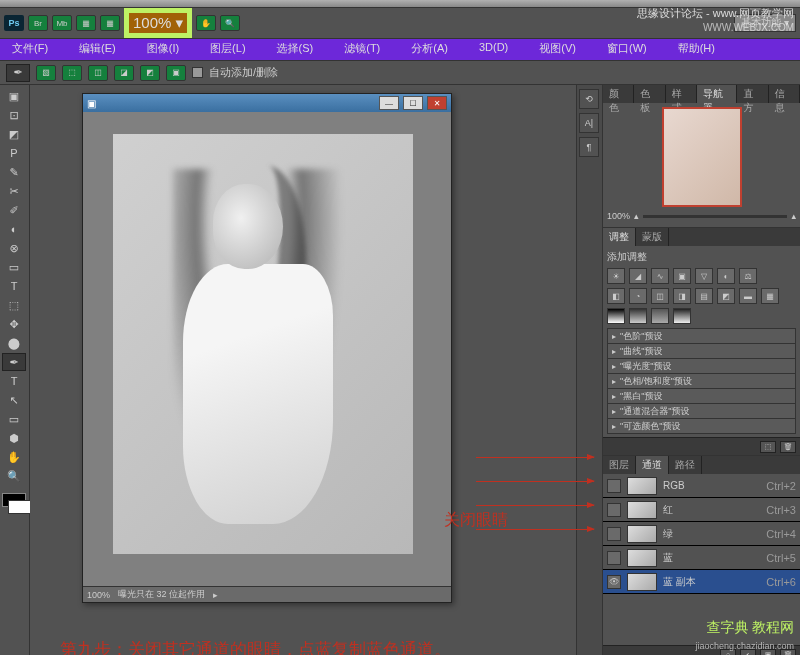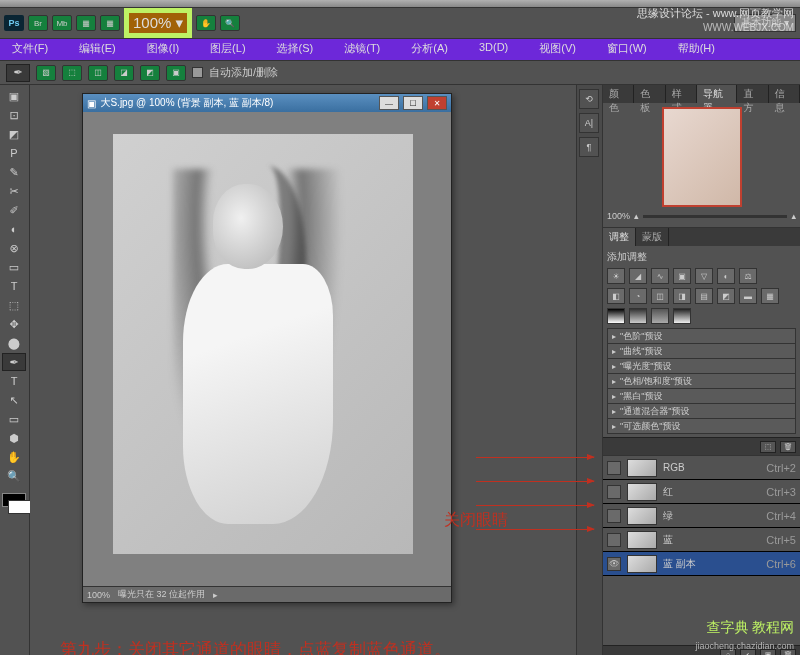--- a/index.html
+++ b/index.html
@@ -128,21 +128,20 @@
     <div class="tool">🔍</div>
     <div style="height:6px"></div>
     <div class="tool" style="background:#000;border:1px solid #888;height:14px"></div>
     <div class="tool" style="background:#fff;border:1px solid #333;height:14px;margin-top:-8px;margin-left:6px"></div>
   </div>
 
   <div class="canvas-area">
     <div class="doc-win">
       <div class="doc-title">
         <span>▣</span>
-        <span>大S.jpg @ 100% (背景 副本, 蓝 副本/8)</span>
         <span class="spacer"></span>
         <div class="win-btn">—</div>
         <div class="win-btn">☐</div>
         <div class="win-btn close">✕</div>
       </div>
       <div class="doc-canvas">
         <div class="figure">
           <div class="hair"></div>
             <div class="hair2"></div>
           <div class="body-shape"></div>
@@ -226,20 +225,25 @@
           <div class="preset-row">"可选颜色"预设</div>
         </div>
       </div>
       <div class="panel-foot">
         <div class="foot-btn">⬚</div>
         <div class="foot-btn">🗑</div>
       </div>
     </div>
 
     <div class="panel" style="flex:1;display:flex;flex-direction:column">
+      <div class="panel-tabs">
+        <div class="ptab">图层</div>
+        <div class="ptab active">通道</div>
+        <div class="ptab">路径</div>
+      </div>
       <div class="channels-body" style="flex:1">
         <div class="ch-row">
           <div class="ch-eye"></div>
           <div class="ch-thumb"></div>
           <span>RGB</span>
           <span class="ch-short">Ctrl+2</span>
         </div>
         <div class="ch-row">
           <div class="ch-eye"></div>
           <div class="ch-thumb"></div>

